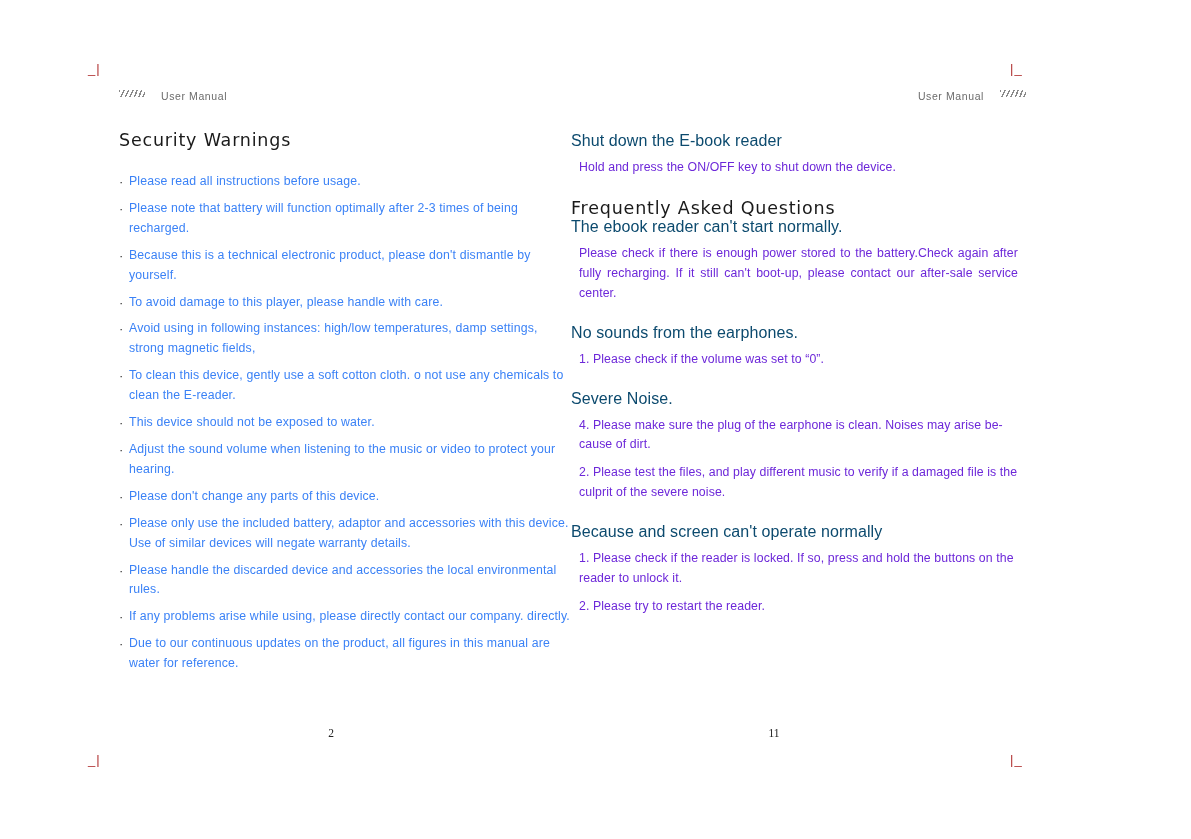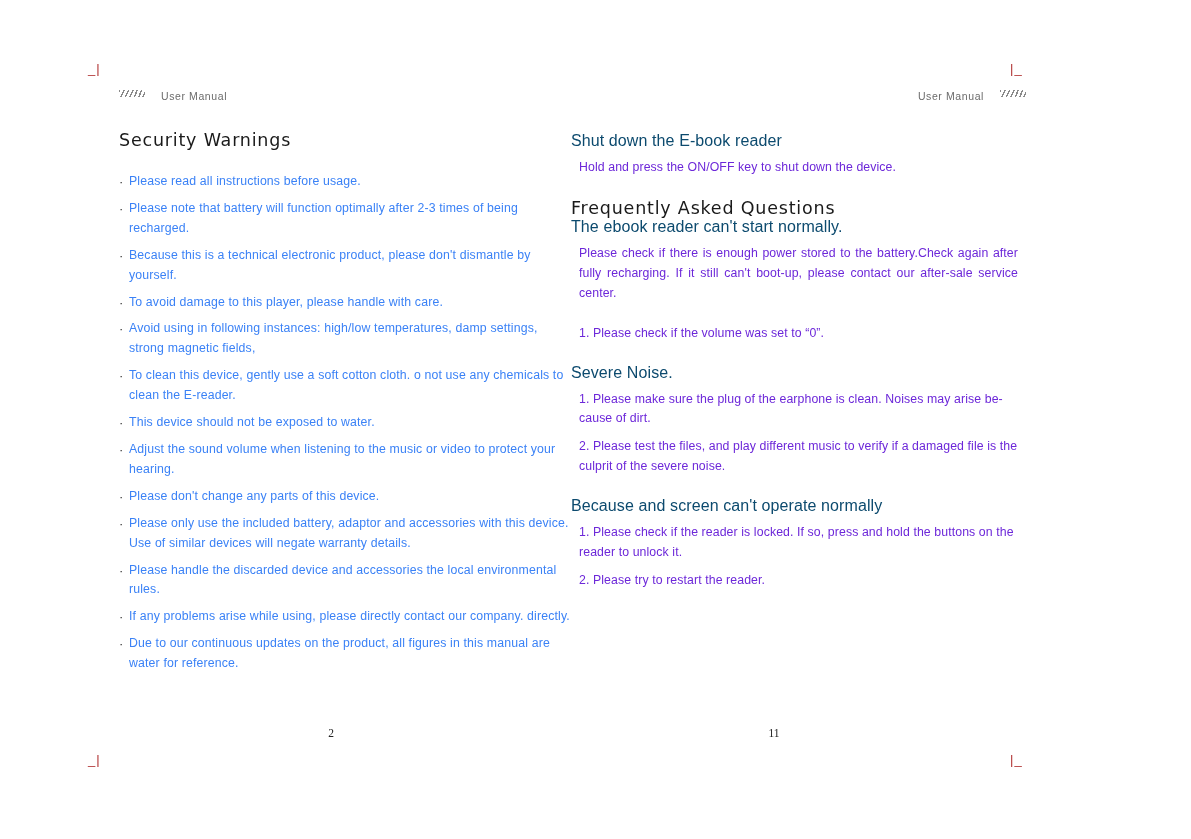--- a/index.html
+++ b/index.html
@@ -177,26 +177,27 @@
   </div>
 
   <h1 class="section-title faq-title">Frequently Asked Questions</h1>
 
   <div class="blk">
     <p class="sub-head">The ebook reader can't start normally.</p>
     <p class="para justify">Please check if there is enough power stored to the battery.Check again after fully recharging. If it still can't boot-up, please contact our after-sale service center.</p>
   </div>
 
   <div class="blk">
+    <p class="sub-head">No sounds from the earphones.</p>
     <p class="para">1. Please check if the volume was set to “0”.</p>
   </div>
 
   <div class="blk">
     <p class="sub-head">Severe Noise.</p>
-    <p class="para">1. Please make sure the plug of the earphone is clean. Noises may arise be-cause of dirt.</p>
+    <p class="para">4. Please make sure the plug of the earphone is clean. Noises may arise be-cause of dirt.</p>
     <p class="para">2. Please test the files, and play different music to verify if a damaged file is the culprit of the severe noise.</p>
   </div>
 
   <div class="blk">
     <p class="sub-head">Because and screen can't operate normally</p>
     <p class="para">1. Please check if the reader is locked. If so, press and hold the buttons on the reader to unlock it.</p>
     <p class="para">2. Please try to restart the reader.</p>
   </div>
 </div>
 

